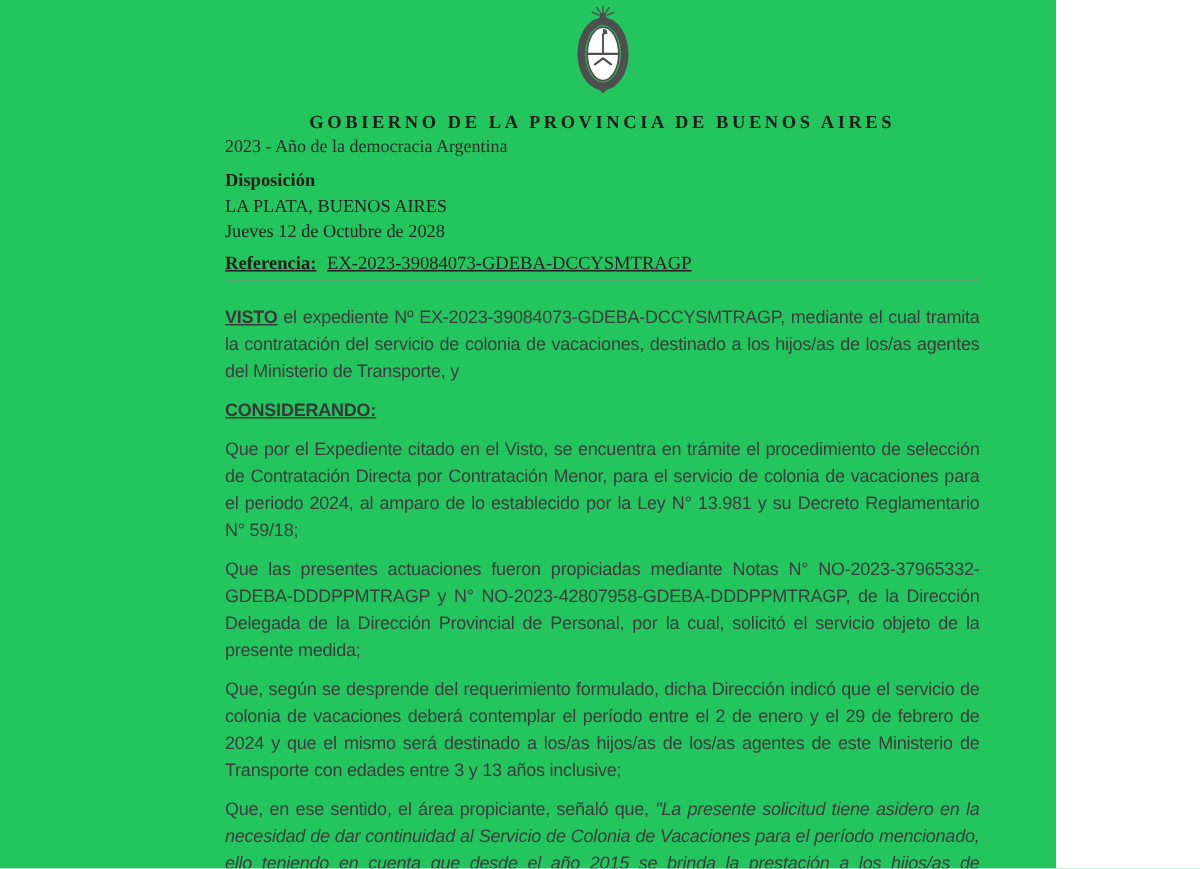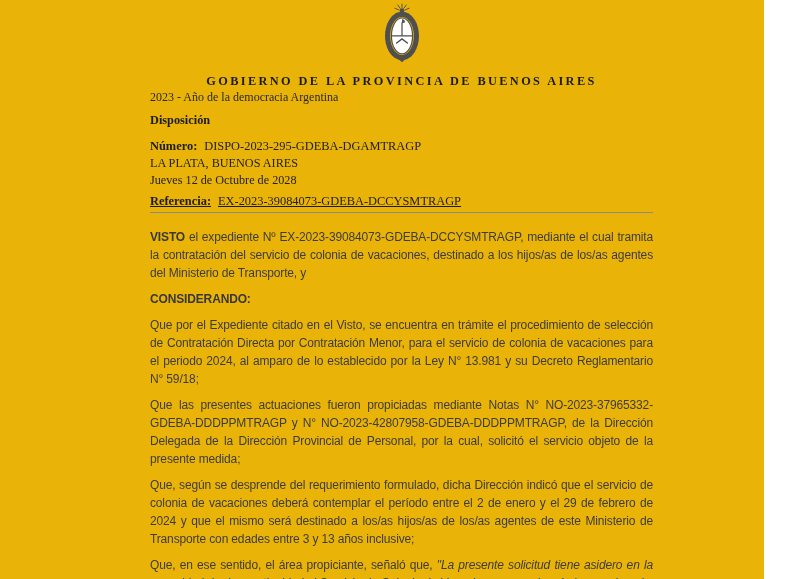--- a/index.html
+++ b/index.html
@@ -1,20 +1,20 @@
 <!DOCTYPE html>
 <html><head>
 <meta charset="utf-8">
 <style>
   html, body { margin: 0; padding: 0; background: #ffffff; }
   .page {
     position: relative;
-    width: 764px;
+    width: 704px;
     height: 579px;
-    background: #eab308;
+    background: #22c55e;
     overflow: hidden;
     font-family: "Liberation Serif", serif;
     color: #1c1c1c;
   }
   .content {
     position: absolute;
     left: 150px;
     top: 0;
     width: 503px;
   }
@@ -77,21 +77,21 @@
   .doc-body {
     margin-top: 15px;
     font-family: "Liberation Sans", sans-serif;
     font-size: 12px;
     letter-spacing: -0.15px;
     line-height: 18px;
     color: #3d3d3d;
     text-align: justify;
   }
   .doc-body p { margin: 0 0 8px 0; }
-  .doc-body .b { font-weight: bold; color: #383838; }
+  .doc-body .b { font-weight: bold; color: #383838; text-decoration: underline; }
   .doc-body .i { font-style: italic; }
   .emblem-svg { display: block; }
 </style>
 </head>
 <body>
 
 <div class="page">
   <div class="content">
 
     <div class="emblem-wrap">
@@ -112,23 +112,20 @@
           <path d="M21 56.6 l4 3.6 l4 -3.6" stroke-width="1.8"></path>
         </g>
       </svg>
     </div>
 
     <div class="gov-title">GOBIERNO DE LA PROVINCIA DE BUENOS AIRES</div>
     <div class="motto">2023 - Año de la democracia Argentina</div>
 
     <div class="doc-type">Disposición</div>
 
-    <div class="numero-row">
-      <span class="label">Número:</span><span class="value">DISPO-2023-295-GDEBA-DGAMTRAGP</span>
-    </div>
 
     <div class="place-date">
       <div>LA PLATA, BUENOS AIRES</div>
       <div>Jueves 12 de Octubre de 2028</div>
     </div>
 
     <div class="ref-row">
       <span class="label">Referencia:</span><span class="value">EX-2023-39084073-GDEBA-DCCYSMTRAGP</span>
     </div>
 

